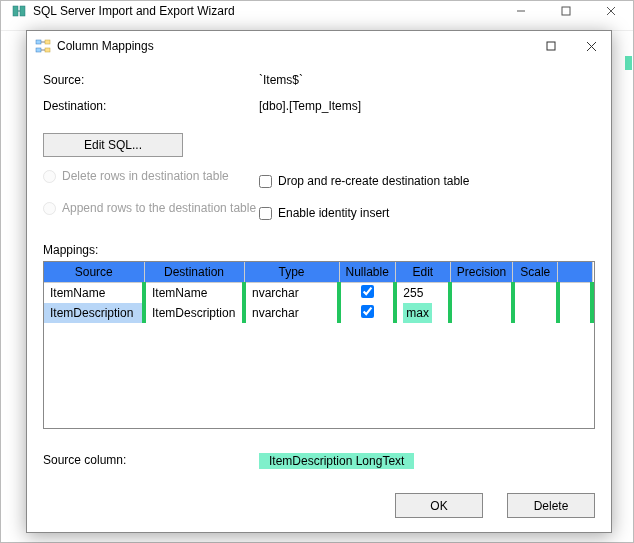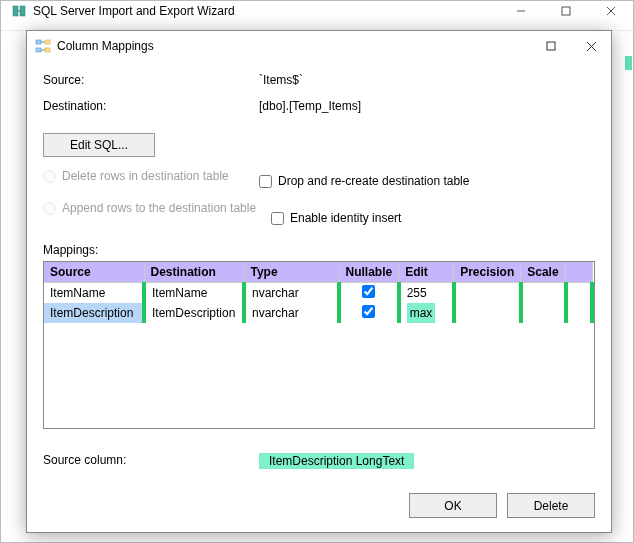--- a/index.html
+++ b/index.html
@@ -53,37 +53,37 @@
     .row { display: flex; margin-bottom: 12px; }
     .label { width: 216px; color: #000; }
     .value { color: #000; }
 
     .radio-row { display: flex; align-items: center; margin-bottom: 10px; }
     .radio-row input[type=radio] { margin-right: 6px; }
     .radio-row.disabled { color: #a0a0a0; }
     .radio-row.disabled input { opacity: 0.5; }
 
     .edit-btn {
-      width: 112px; height: 24px; border: 1px solid #999; background: #efefef;
+      width: 140px; height: 24px; border: 1px solid #999; background: #efefef;
       font-family: inherit; font-size: 12px; cursor: pointer;
     }
 
     .check-row { display: flex; align-items: center; margin-bottom: 10px; }
     .check-row input { margin-right: 6px; }
 
     .mappings-label { margin-top: 6px; margin-bottom: 4px; }
 
     .grid {
       border: 1px solid #888; height: 168px; background: #fff;
       overflow: hidden;
     }
     .grid table { border-collapse: collapse; width: 100%; font-size: 12px; }
     .grid th {
-      background: #c4b5fd; border: 1px solid #ccc; border-top: none;
-      text-align: left; padding: 2px 6px; font-weight: bold; height: 20px;
+      background: #3b82f6; border: 1px solid #ccc; border-top: none;
+      text-align: center; padding: 2px 6px; font-weight: normal; height: 20px;
     }
     .grid th:first-child { border-left: none; }
     .grid td {
       border-right: 4px solid #22c55e;
       padding: 2px 6px; height: 18px;
       white-space: nowrap; overflow: hidden;
     }
     .grid tr.row-sel td:first-child { background: #b8d6f7; }
     .grid td.center { text-align: center; }
     .grid input[type=checkbox] { pointer-events: auto; }
@@ -95,21 +95,21 @@
     .col-size   { width: 55px; }
     .col-prec   { width: 55px; }
     .col-scale  { width: 45px; }
 
     .hl-cell { background: #7ff0cb; padding: 16px 3px; text-align: right; }
 
     .source-col-row { display: flex; margin-top: 24px; }
     .source-col-row .val { background: #7ff0cb; padding: 1px 10px; }
 
     .footer {
-      padding: 10px 16px 14px 16px; display: flex; justify-content: flex-end; gap: 10px;
+      padding: 10px 16px 14px 16px; display: flex; justify-content: flex-end; gap: 24px;
     }
     .footer button {
       width: 88px; height: 25px; border: 1px solid #888; background: #efefef;
       font-family: inherit; font-size: 12px; cursor: pointer;
     }
     .icon-box {
       width: 16px; height: 16px; display: inline-flex; align-items: center; justify-content: center;
     }
     svg { display: block; }
   </style>
@@ -198,21 +198,21 @@
       <div class="radio-row disabled" style="width:216px;">
         <input type="radio" disabled="" style="">
         <span>Delete rows in destination table</span>
       </div>
       <div class="check-row" style="margin-bottom:0;">
         <input type="checkbox" style="">
         <span>Drop and re-create destination table</span>
       </div>
     </div>
 
-    <div class="row" style="align-items:flex-end;gap:12px;">
+    <div class="row" style="align-items:center;">
       <div class="radio-row disabled" style="width:216px;">
         <input type="radio" disabled="" style="">
         <span>Append rows to the destination table</span>
       </div>
       <div class="check-row" style="margin-bottom:0;">
         <input type="checkbox" style="">
         <span>Enable identity insert</span>
       </div>
     </div>
 

